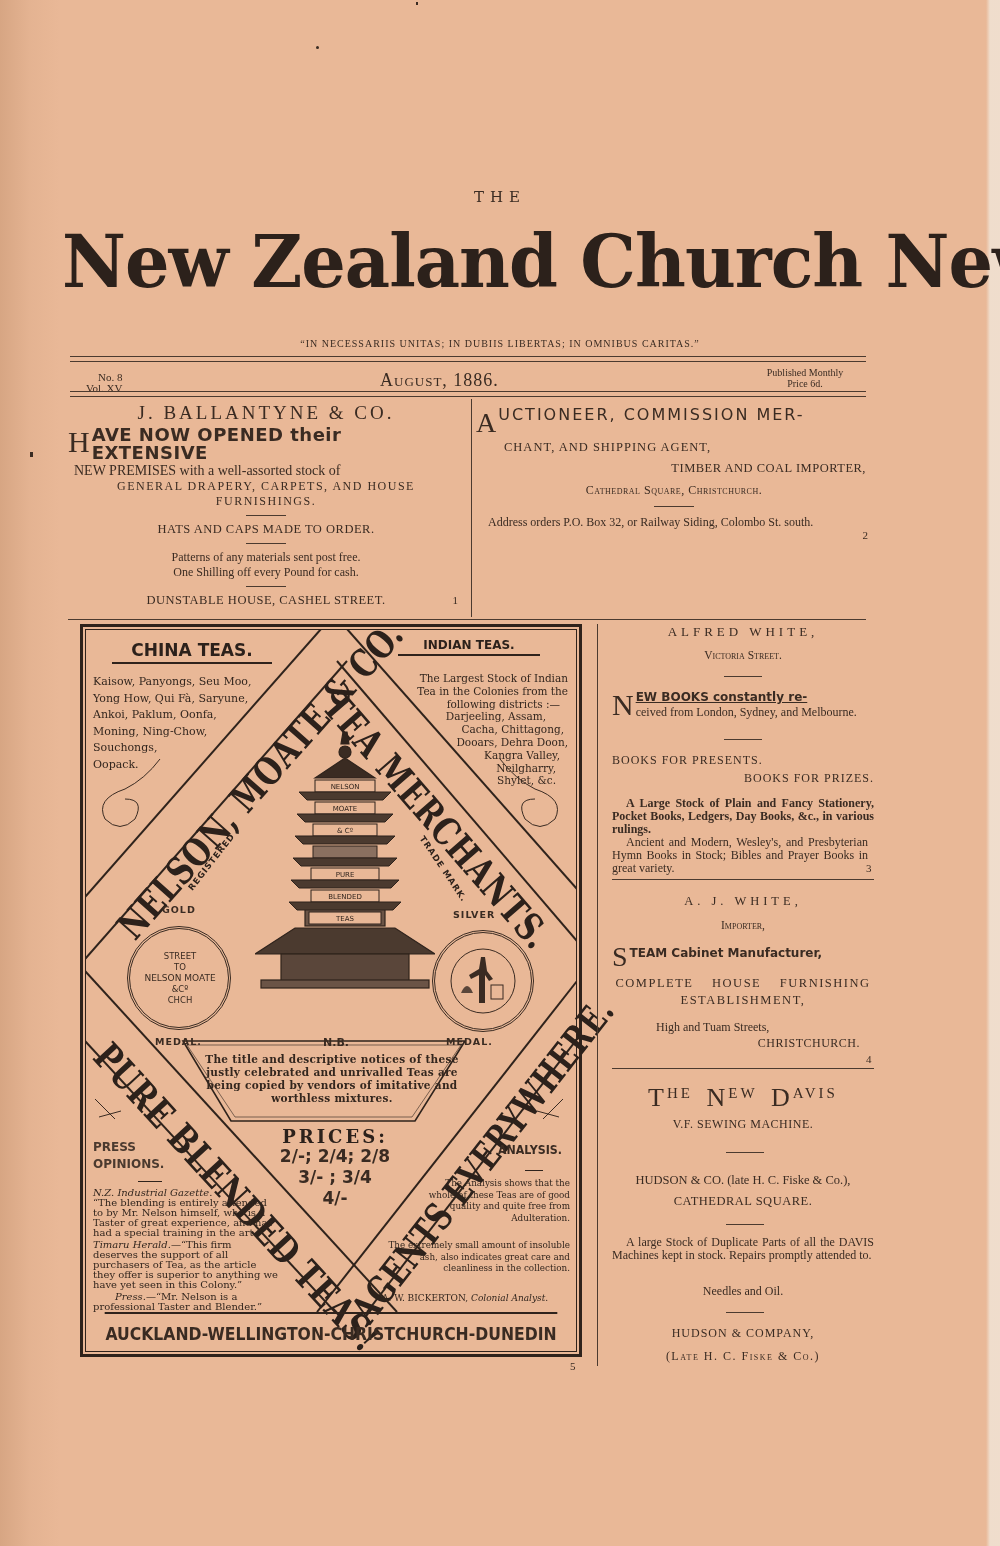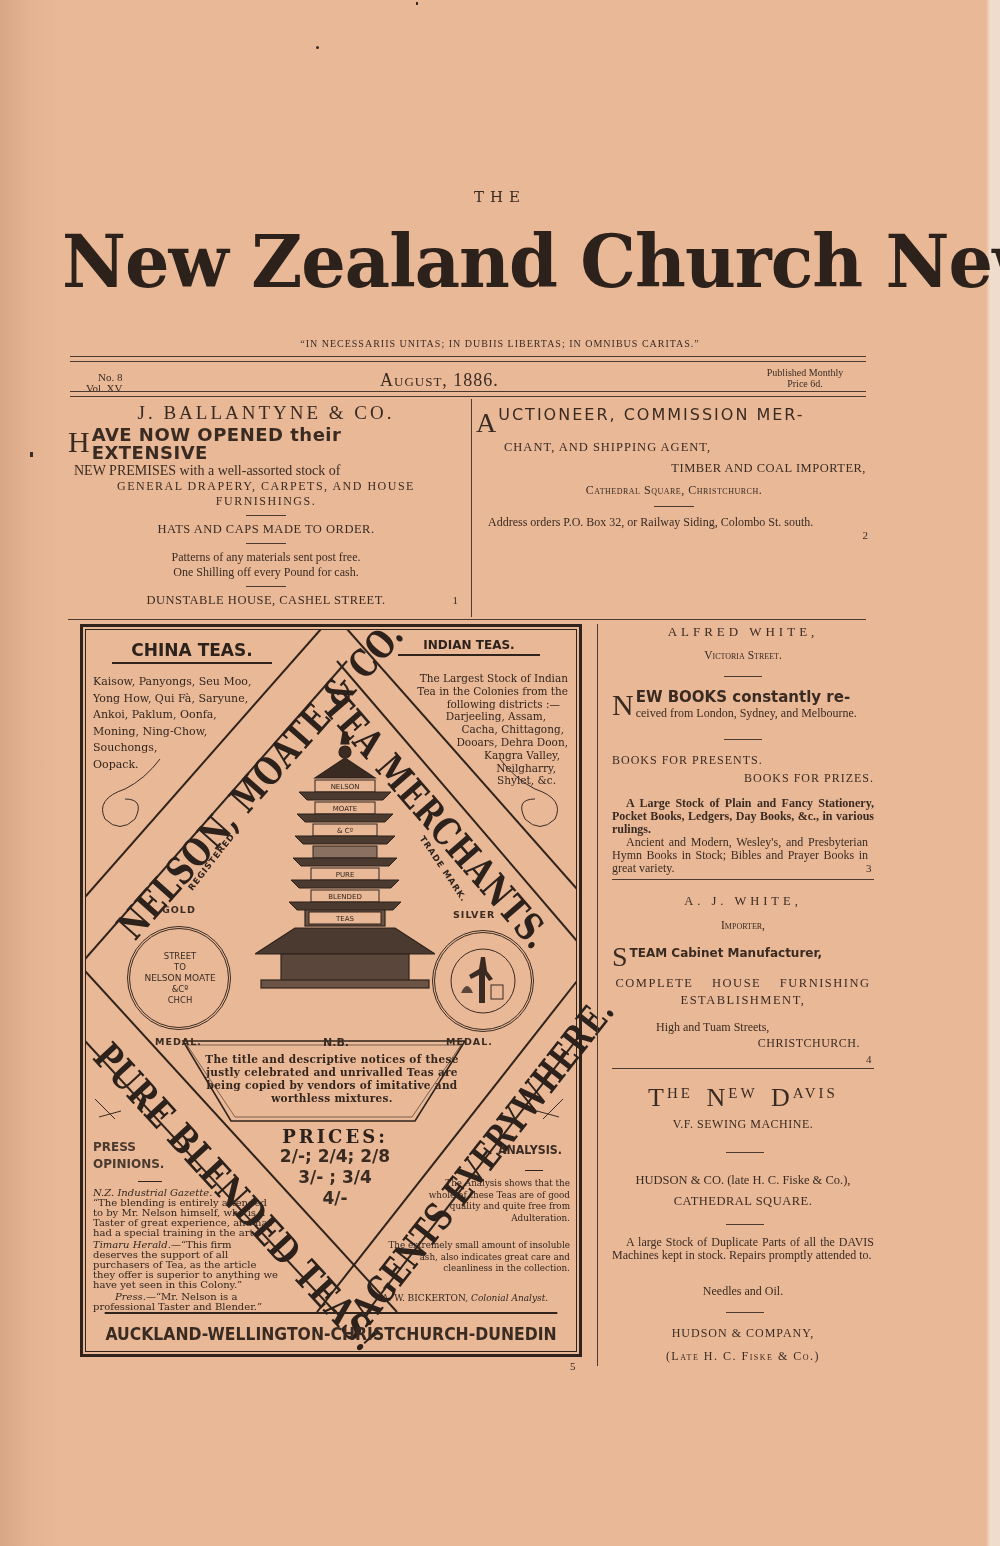--- a/index.html
+++ b/index.html
@@ -261,21 +261,21 @@
 <div class="abs cities">AUCKLAND-WELLINGTON-CHRISTCHURCH-DUNEDIN</div>
 <div class="abs num" style="left:570px; top:1360px;">5</div>
 
 <div class="abs" id="right-col-line"></div>
 
 <div class="abs rc center spaced" style="top:624px; font-size:13px;">ALFRED WHITE,</div>
 <div class="abs rc center smallcaps" style="top:648px; font-size:11.5px;">Victoria Street.</div>
 <div class="hr" style="left:724px; top:676px; width:38px;"></div>
 <div class="abs rc" style="top:690px;">
   <span class="big-initial" style="font-size:30px; line-height:30px;">N</span>
-  <span class="sans-bold" style="font-size:15px; font-weight:bold;">EW BOOKS constantly re-</span><br>
+  <span class="sans-bold" style="font-size:12px; font-weight:bold;text-decoration:underline;">EW BOOKS constantly re-</span><br>
   <span style="font-size:12px;">ceived from London, Sydney, and Melbourne.</span>
 </div>
 <div class="hr" style="left:724px; top:739px; width:38px;"></div>
 <div class="abs rc" style="top:753px; letter-spacing:1px;">BOOKS FOR PRESENTS.</div>
 <div class="abs rc" style="top:771px; text-align:right; letter-spacing:1px;">BOOKS FOR PRIZES.</div>
 <div class="abs rc" style="top:797px; text-indent:14px; text-align:justify; line-height:13px;font-weight:bold;">A Large Stock of Plain and Fancy Stationery, Pocket Books, Ledgers, Day Books, &amp;c., in various rulings.</div>
 <div class="abs rc" style="top:836px; text-indent:14px; text-align:justify; line-height:13px; width:256px;">Ancient and Modern, Wesley's, and Presbyterian Hymn Books in Stock; Bibles and Prayer Books in great variety.</div>
 <div class="abs num" style="left:866px; top:862px;">3</div>
 <div class="hr" style="left:612px; top:879px; width:262px;"></div>
 

